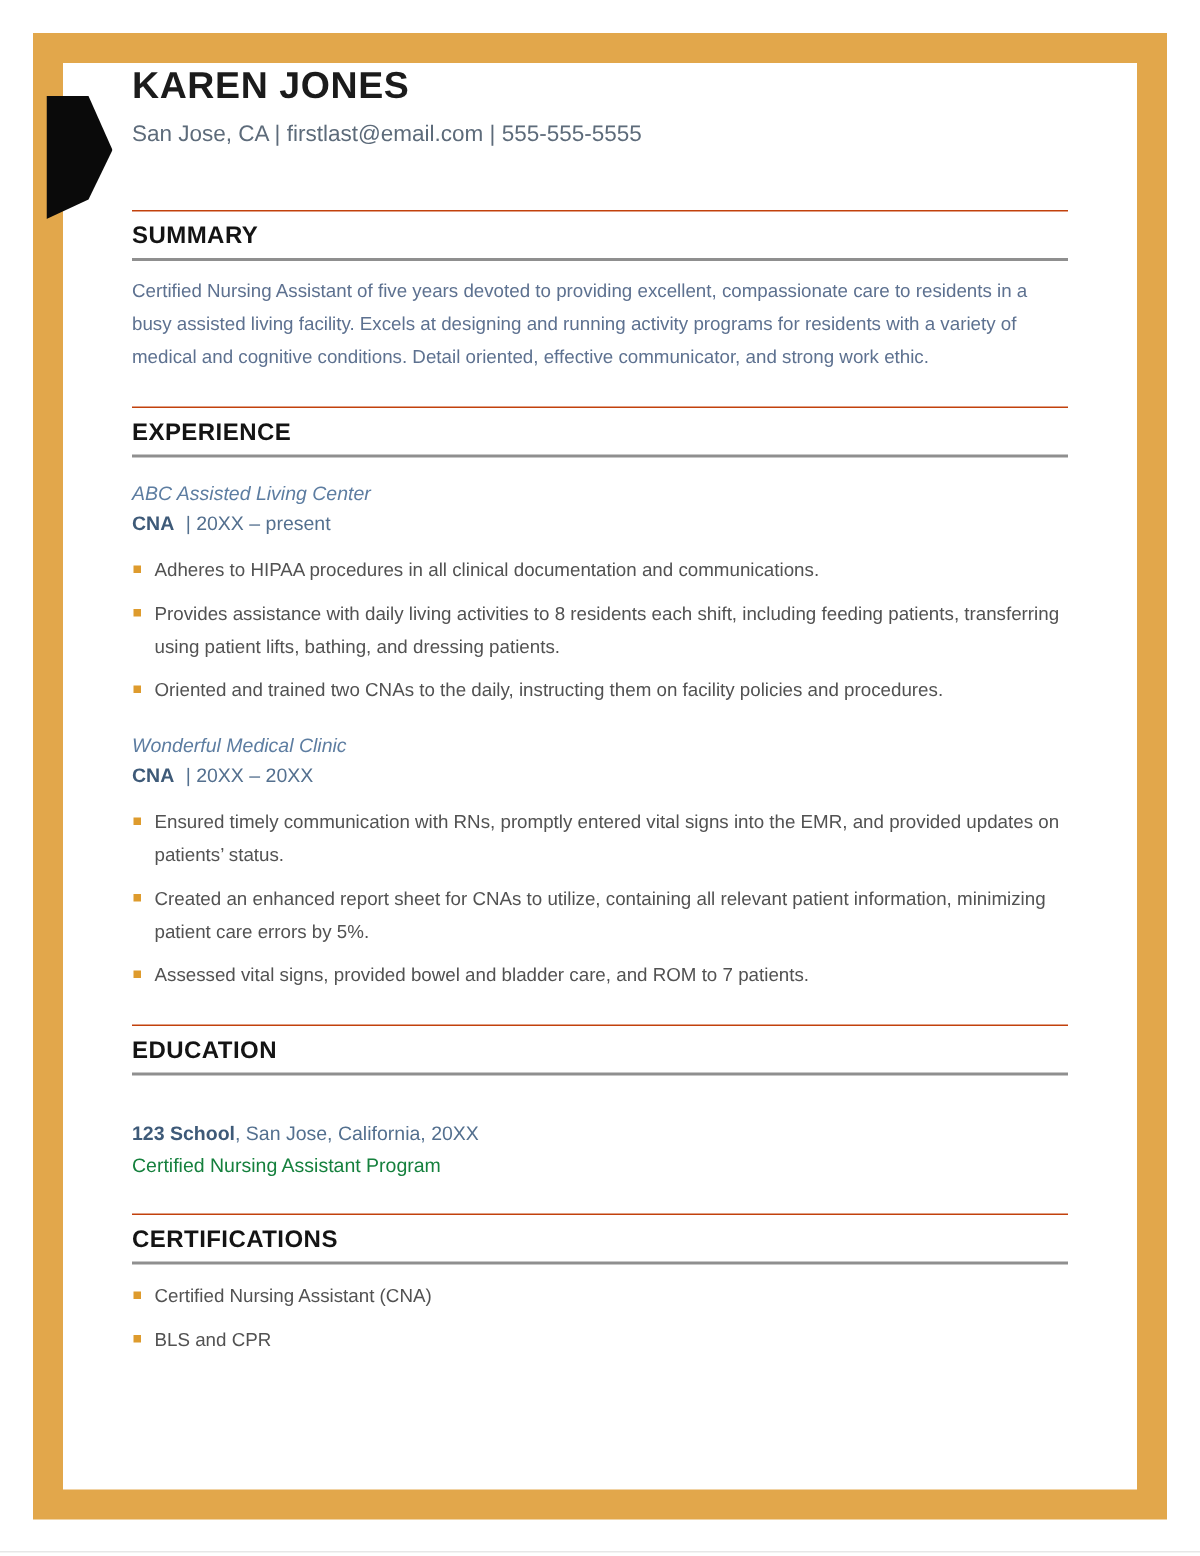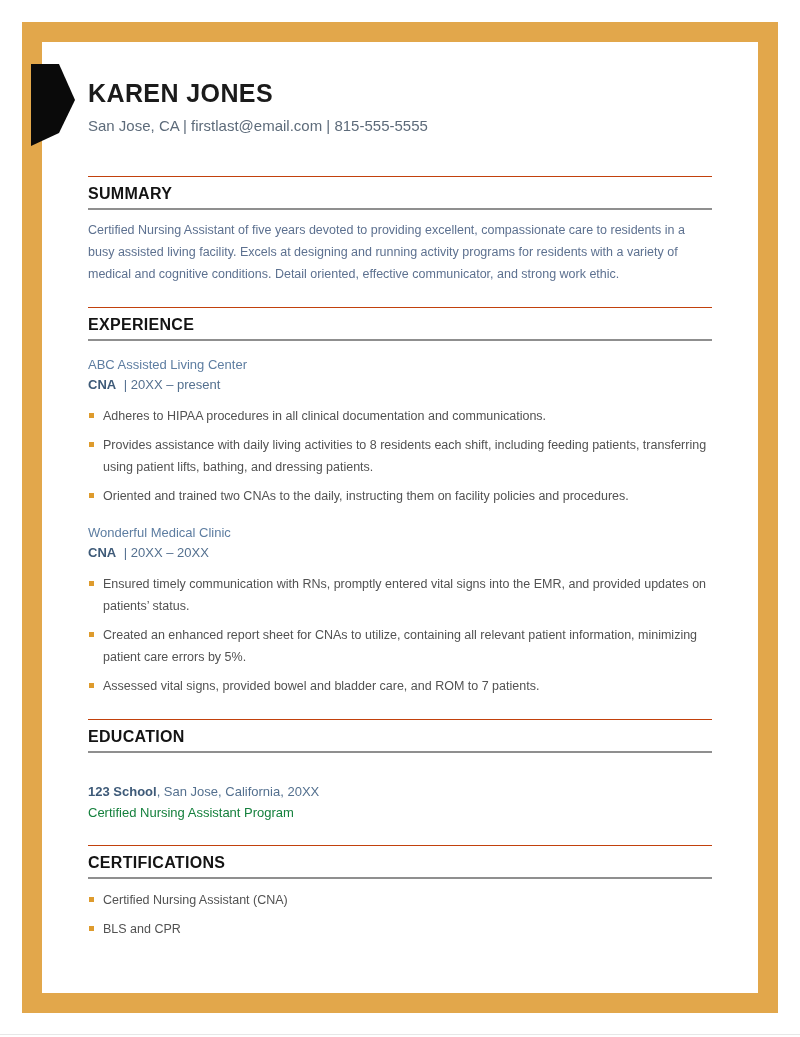--- a/index.html
+++ b/index.html
@@ -9,39 +9,39 @@
     -webkit-font-smoothing:antialiased;overflow:hidden;
   }
   .frame{
     position:absolute;left:22px;top:22px;right:22px;bottom:24px;
     border:20px solid #E2A74B;box-sizing:border-box;background:#ffffff;
   }
   .bottom-edge{position:absolute;left:0;right:0;bottom:2px;height:1px;background:#e7e7e7;}
   .ribbon{position:absolute;left:31px;top:64px;width:44px;height:82px;}
   .ribbon polygon{fill:#0a0a0a;}
   .content{position:absolute;left:88px;top:42px;width:624px;}
-  header{padding-top:36px;}
+  header{}
   h1{
     margin:0;font-size:25px;line-height:30px;font-weight:bold;
     color:#1b1b1b;letter-spacing:0.4px;
   }
   .contact{margin-top:8px;font-size:15px;line-height:20px;color:#5d6b7a;}
   .sec{margin-top:40px;}
   .sec + .sec{margin-top:22px;}
   .sec-title{
     margin:0;border-top:1px solid #c2410c;border-bottom:2px solid #8f8f8f;
     padding:7px 0 4px;font-size:16px;line-height:20px;font-weight:bold;
     color:#141414;letter-spacing:0.3px;
   }
   .summary-text{
     margin:9px 0 0;font-size:12.5px;line-height:22px;color:#5d7190;
   }
   .job{margin-top:14px;}
   .job + .job{margin-top:16px;}
-  .company{font-size:13px;line-height:20px;color:#5d7da1;}
+  .company{font-size:13px;line-height:20px;color:#5d7da1;font-style:italic;}
   .role-line{font-size:13px;line-height:20px;color:#54708f;}
   .role{font-weight:bold;color:#3e5a78;}
   .dates{margin-left:4px;}
   ul.bullets{list-style:none;margin:10px 0 0;padding:0;}
   ul.bullets li{
     position:relative;padding-left:15px;margin-bottom:7px;
     font-size:12.5px;line-height:22px;color:#525252;
   }
   ul.bullets li::before{
     content:"";position:absolute;left:1px;top:8px;width:5px;height:5px;
@@ -57,21 +57,21 @@
 <div class="frame"></div>
 
 <svg class="ribbon" viewBox="0 0 44 82" aria-hidden="true">
   <polygon points="0,0 28,0 44,36 28,69 0,82"></polygon>
 </svg>
 
 <div class="content">
 
   <header>
     <h1>KAREN JONES</h1>
-    <div class="contact">San Jose, CA | firstlast@email.com | 815-555-5555</div>
+    <div class="contact">San Jose, CA | firstlast@email.com | 555-555-5555</div>
   </header>
 
   <section class="sec">
     <h2 class="sec-title">SUMMARY</h2>
     <p class="summary-text">Certified Nursing Assistant of five years devoted to providing excellent, compassionate care to residents in a busy assisted living facility. Excels at designing and running activity programs for residents with a variety of medical and cognitive conditions. Detail oriented, effective communicator, and strong work ethic.</p>
   </section>
 
   <section class="sec">
     <h2 class="sec-title">EXPERIENCE</h2>
 

